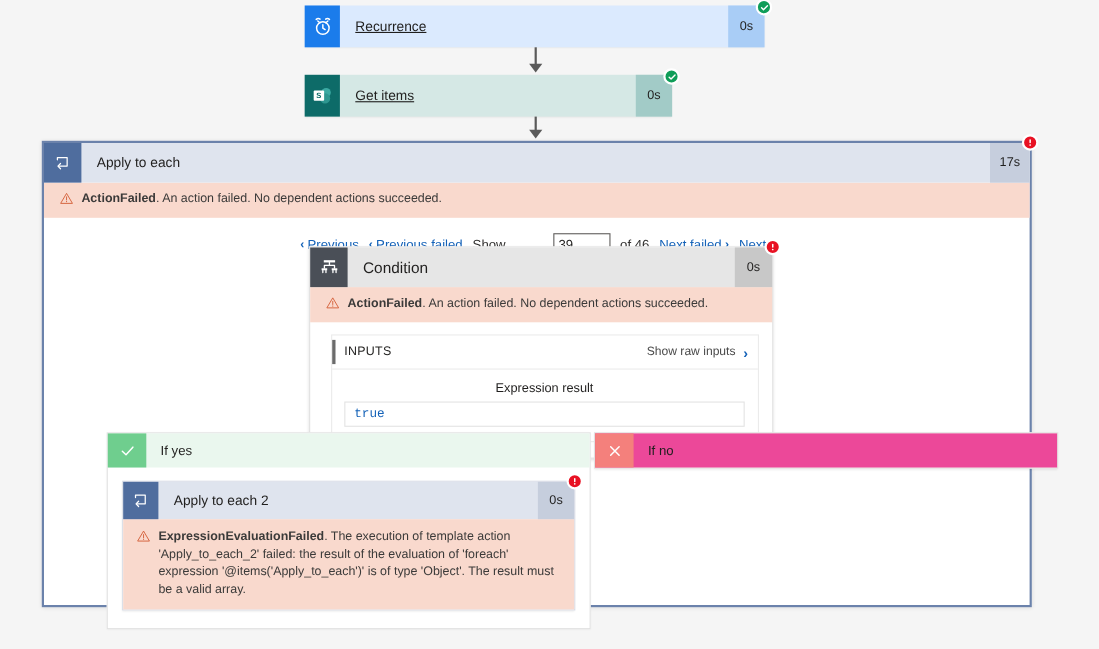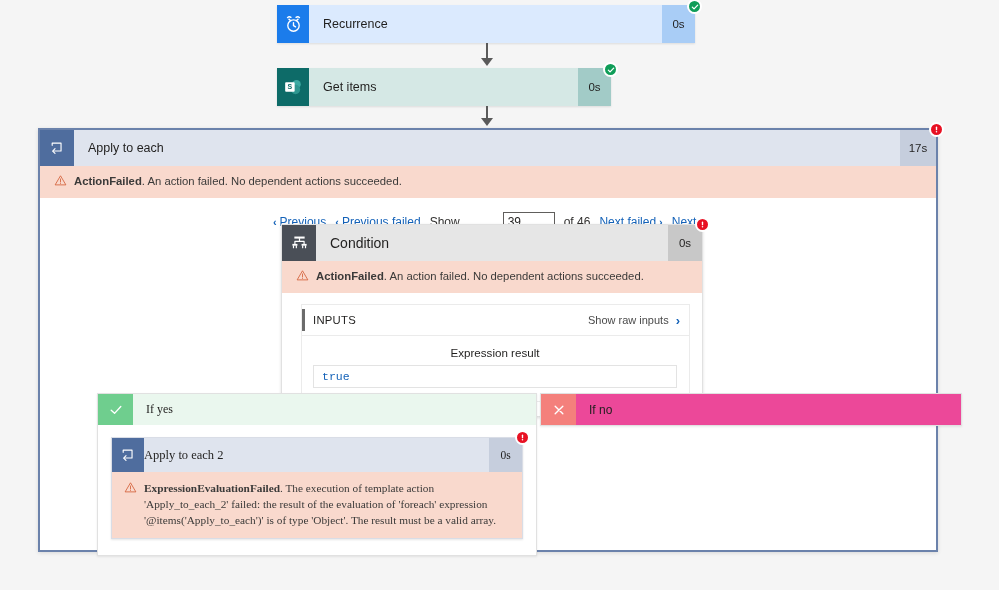--- a/index.html
+++ b/index.html
@@ -12,21 +12,21 @@
     overflow:hidden;
     position:relative;
   }
   .canvas{position:absolute;left:0;top:0;width:999px;height:590px;}
 
   
   .node{position:absolute;display:flex;align-items:stretch;height:38px;
         box-shadow:0 1px 2px rgba(0,0,0,.10);}
   .node .ico{width:32px;min-width:32px;display:flex;align-items:center;justify-content:center;}
   .node .ttl{flex:1;display:flex;align-items:center;padding-left:14px;
-             font-size:12.5px;color:#201f1e;}
+             font-size:12.5px;color:#201f1e;text-decoration:underline;}
   .node .dur{width:33px;min-width:33px;display:flex;align-items:center;
              justify-content:center;font-size:11.5px;color:#201f1e;}
 
   
   .n-recur{left:277px;top:5px;width:418px;background:#dbeafe;}
   .n-recur .ico{background:#1b7ceb;}
   .n-recur .dur{background:#a9cdf6;}
   
   .n-items{left:277px;top:68px;width:334px;background:#d5e8e5;}
   .n-items .ico{background:#0d6b68;}
@@ -84,34 +84,34 @@
   .inp-bd .flabel{font-size:11.6px;color:#201f1e;margin-bottom:6px;text-align:center;}
   .valbox{border:1px solid #e3e3e3;background:#fff;height:21px;display:flex;align-items:center;
           padding-left:8px;font-family:"Liberation Mono",monospace;font-size:11.5px;color:#1462b8;}
 
   
   .branch{position:absolute;border:1px solid #e1e1e1;box-shadow:0 1px 2px rgba(0,0,0,.08);}
   .br-hd{display:flex;align-items:stretch;height:31px;}
   .br-hd .ico{width:35px;min-width:35px;display:flex;align-items:center;justify-content:center;}
   .br-hd .ttl{flex:1;display:flex;align-items:center;padding-left:13px;font-size:12px;color:#201f1e;}
 
-  .br-yes{left:57px;top:263px;width:438px;background:#fff;font-family:Liberation Serif, serif;}
+  .br-yes{left:57px;top:263px;width:438px;background:#fff;}
   .br-yes .br-hd{background:#eaf7ee;}
   .br-yes .br-hd .ico{background:#6fce8e;}
   .br-no{left:500px;top:263px;width:420px;background:#fdeeee;}
   .br-no .br-hd{background:#ec4899;}
   .br-no .br-hd .ico{background:#f4807c;}
 
   .br-body{padding:12px 13px 16px 13px;}
 
   
   .ate2{border:1px solid #d9dde6;box-shadow:0 1px 2px rgba(0,0,0,.10);position:relative;background:#fff;}
   .ate2-hd{display:flex;align-items:stretch;height:34px;background:#dfe4ee;}
   .ate2-hd .ico{width:32px;min-width:32px;background:#4f6d9e;display:flex;align-items:center;justify-content:center;}
-  .ate2-hd .ttl{flex:1;display:flex;align-items:center;font-size:12.5px;color:#201f1e;}
+  .ate2-hd .ttl{flex:1;display:flex;align-items:center;padding-left:14px;font-size:12.5px;color:#201f1e;}
   .ate2-hd .dur{width:33px;min-width:33px;display:flex;align-items:center;justify-content:center;
                 background:#c6cedd;font-size:11.5px;color:#201f1e;}
 
   
   .badge{position:absolute;width:15px;height:15px;border-radius:50%;
          display:flex;align-items:center;justify-content:center;
          border:2px solid #fff;box-sizing:border-box;}
   .b-ok{background:#0f9d58;}
   .b-err{background:#e81123;}
   .badge svg{display:block;}

